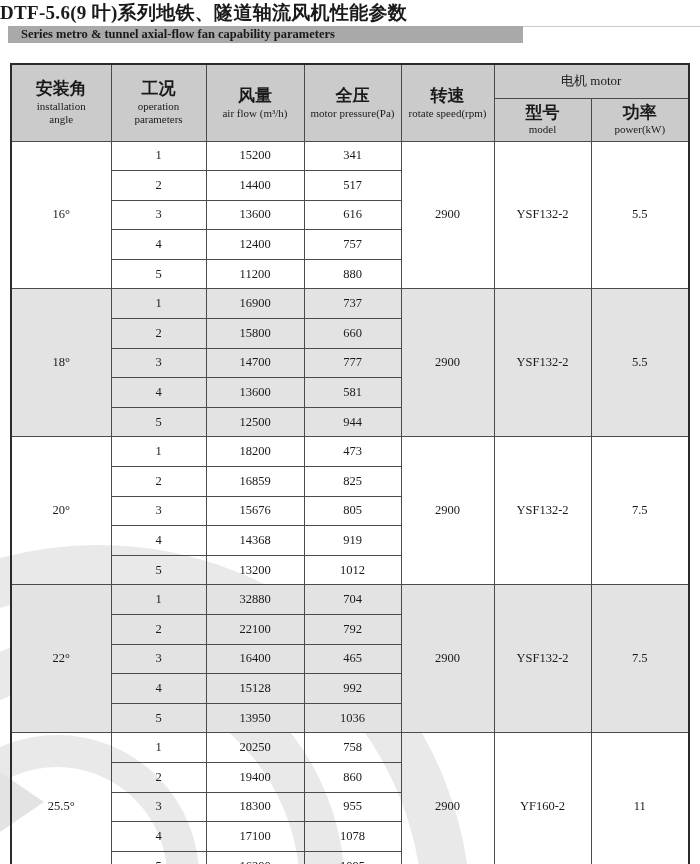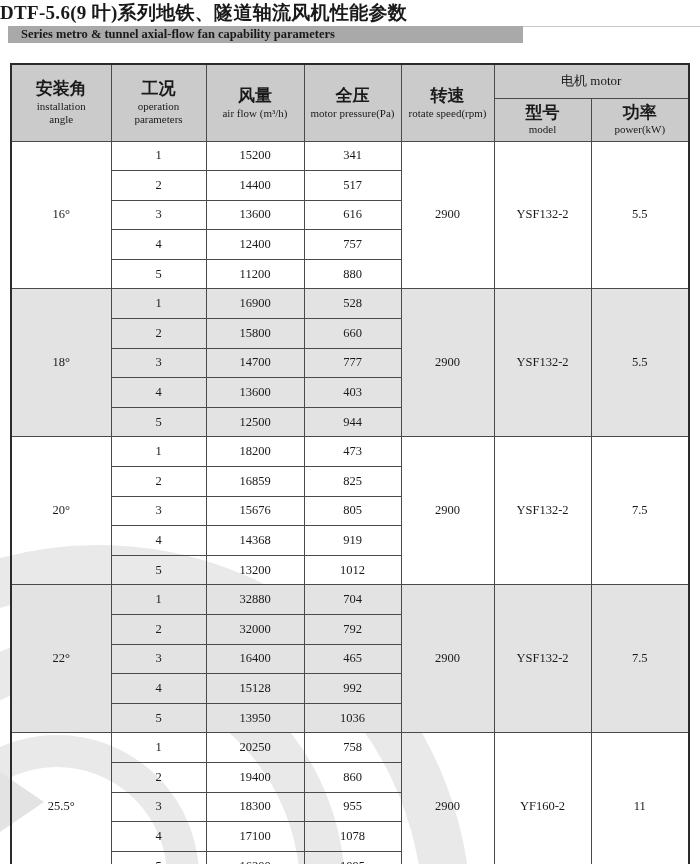--- a/index.html
+++ b/index.html
@@ -164,39 +164,39 @@
       </tr>
       <tr>
         <td>5</td>
         <td>11200</td>
         <td>880</td>
       </tr>
       <tr class="shaded">
         <td rowspan="5">18°</td>
         <td>1</td>
         <td>16900</td>
-        <td>528</td>
+        <td>737</td>
         <td rowspan="5">2900</td>
         <td rowspan="5">YSF132-2</td>
         <td rowspan="5">5.5</td>
       </tr>
       <tr class="shaded">
         <td>2</td>
         <td>15800</td>
         <td>660</td>
       </tr>
       <tr class="shaded">
         <td>3</td>
         <td>14700</td>
         <td>777</td>
       </tr>
       <tr class="shaded">
         <td>4</td>
         <td>13600</td>
-        <td>403</td>
+        <td>581</td>
       </tr>
       <tr class="shaded">
         <td>5</td>
         <td>12500</td>
         <td>944</td>
       </tr>
       <tr>
         <td rowspan="5">20°</td>
         <td>1</td>
         <td>18200</td>
@@ -229,21 +229,21 @@
         <td rowspan="5">22°</td>
         <td>1</td>
         <td>32880</td>
         <td>704</td>
         <td rowspan="5">2900</td>
         <td rowspan="5">YSF132-2</td>
         <td rowspan="5">7.5</td>
       </tr>
       <tr class="shaded">
         <td>2</td>
-        <td>32000</td>
+        <td>22100</td>
         <td>792</td>
       </tr>
       <tr class="shaded">
         <td>3</td>
         <td>16400</td>
         <td>465</td>
       </tr>
       <tr class="shaded">
         <td>4</td>
         <td>15128</td>

